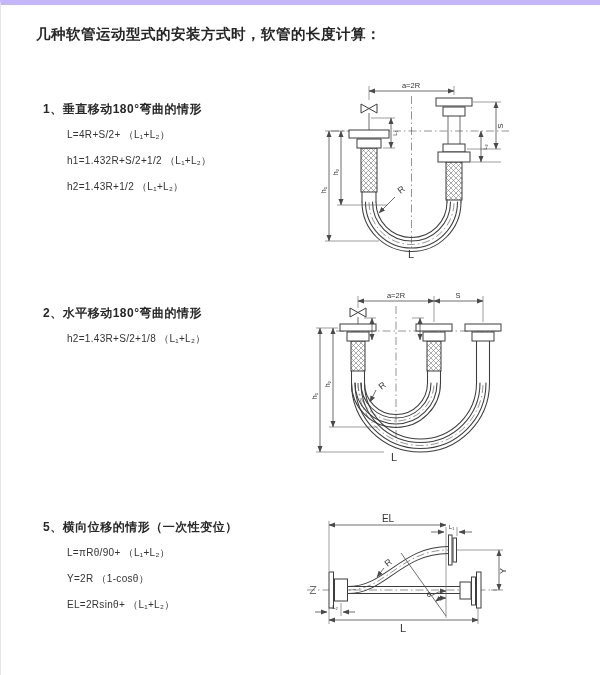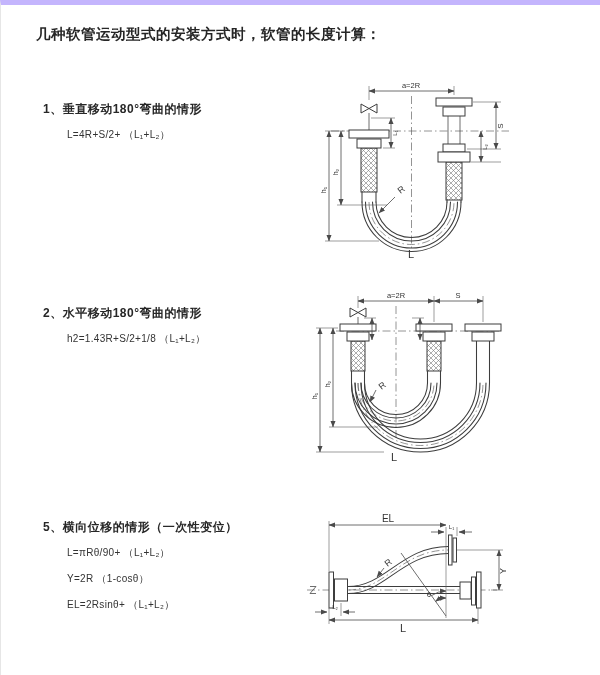--- a/index.html
+++ b/index.html
@@ -30,20 +30,22 @@
 </head>
 <body>
 
 <div class="page">
 
   <div class="title">几种软管运动型式的安装方式时，软管的长度计算：</div>
 
   <section class="calc" style="top:96px">
     <div class="heading">1、垂直移动180°弯曲的情形</div>
     <div class="formula">L=4R+S/2+ （L₁+L₂）</div>
+    <div class="formula">h1=1.432R+S/2+1/2 （L₁+L₂）</div>
+    <div class="formula">h2=1.43R+1/2 （L₁+L₂）</div>
   </section>
 
   <section class="calc" style="top:300px">
     <div class="heading">2、水平移动180°弯曲的情形</div>
     <div class="formula">h2=1.43R+S/2+1/8 （L₁+L₂）</div>
   </section>
 
   <section class="calc" style="top:514px">
     <div class="heading">5、横向位移的情形（一次性变位）</div>
     <div class="formula">L=πRθ/90+ （L₁+L₂）</div>

